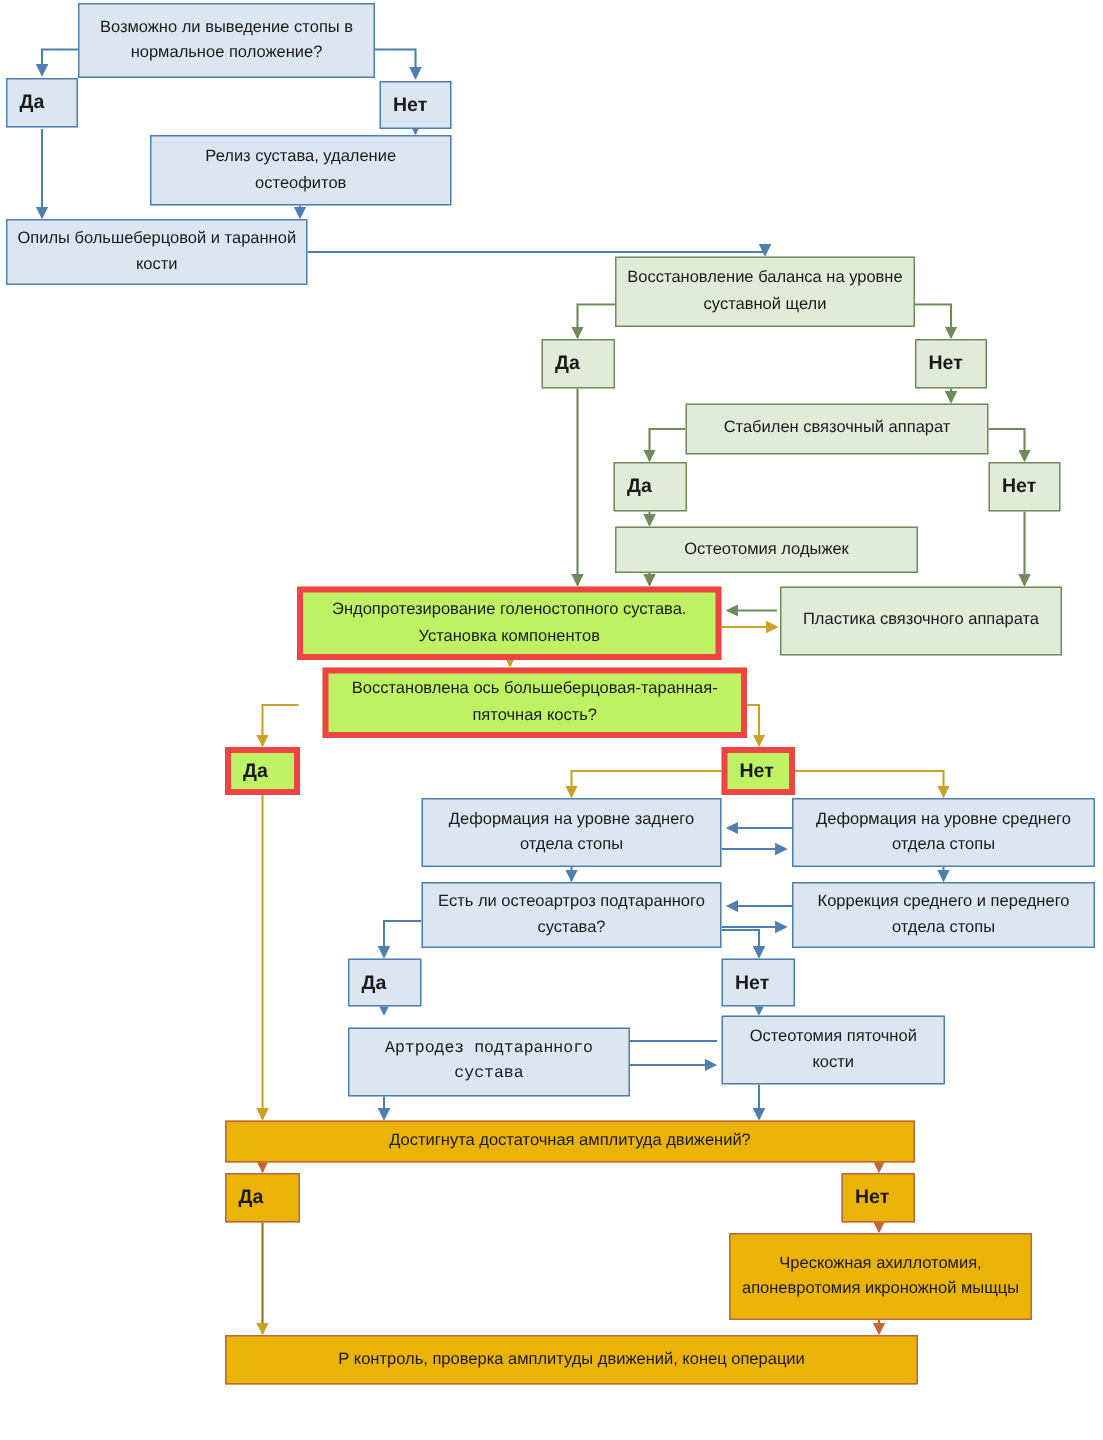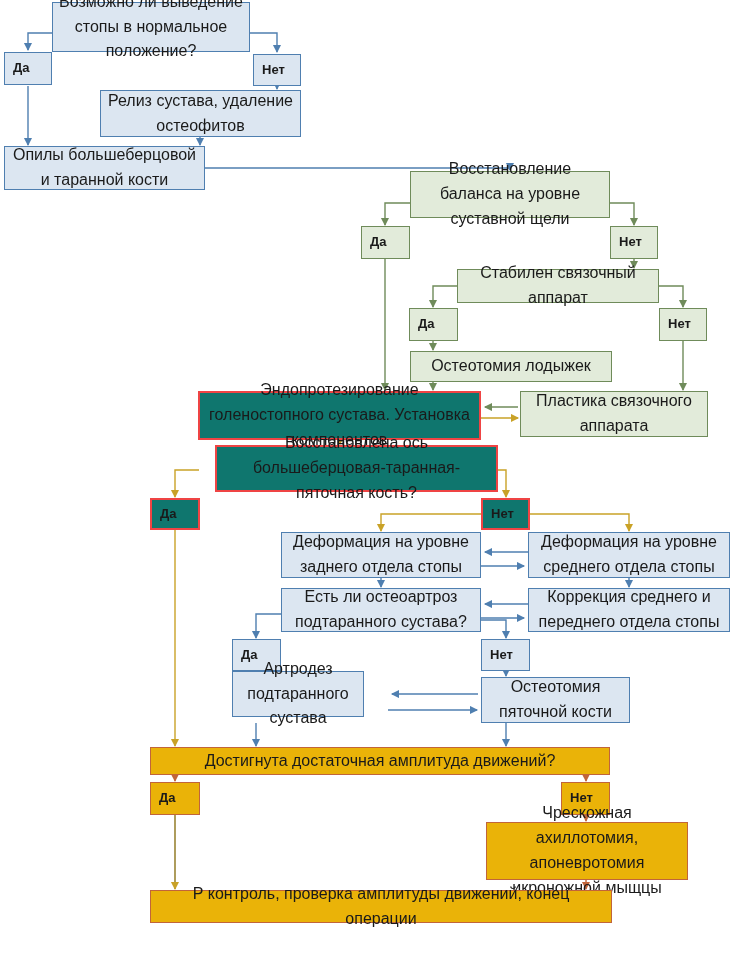--- a/index.html
+++ b/index.html
@@ -10,30 +10,30 @@
     font-family:"Liberation Sans","DejaVu Sans",sans-serif;
     overflow:hidden;
   }
   .node{
     position:absolute;
     box-sizing:border-box;
     display:flex;
     align-items:center;
     justify-content:center;
     text-align:center;
-    font-size:16px;
+    font-size:11px;
     line-height:1.55;
     color:#1a1a1a;
     padding:2px 5px;
     z-index:3;
   }
   
   .blue{background:#dce6f1;border:1px solid #4f7fb0;}
   .green{background:#e2ebda;border:1px solid #6f8b5a;}
-  .gold{background:#0f766e;border:2px solid #ef4444;}
+  .gold{background:#bef264;border:4px solid #ef4444;}
   .pink{background:#eab308;border:1px solid #c1653a;}
 
   .lbl{font-size:13px;font-weight:bold;justify-content:flex-start;padding-left:8px;}
 
   svg.wires{position:absolute;left:0;top:0;width:735px;height:960px;z-index:1;}
 </style>
 </head>
 <body>
 
 <div id="canvas">
@@ -194,21 +194,21 @@
   <div class="node blue" style="left:528px;top:532px;width:202px;height:46px;">Деформация на уровне среднего отдела стопы</div>
 
   <div class="node blue" style="left:281px;top:588px;width:200px;height:44px;">Есть ли остеоартроз подтаранного сустава?</div>
 
   <div class="node blue" style="left:528px;top:588px;width:202px;height:44px;">Коррекция среднего и переднего отдела стопы</div>
 
   <div class="node blue lbl" style="left:232px;top:639px;width:49px;height:32px;">Да</div>
 
   <div class="node blue lbl" style="left:481px;top:639px;width:49px;height:32px;">Нет</div>
 
-  <div class="node blue" style="left:232px;top:671px;width:132px;height:46px;">Артродез подтаранного сустава</div>
+  <div class="node blue" style="left:232px;top:685px;width:188px;height:46px;font-family:Liberation Mono, monospace;">Артродез подтаранного сустава</div>
 
   <div class="node blue" style="left:481px;top:677px;width:149px;height:46px;">Остеотомия пяточной кости</div>
 
   <div class="node pink" style="left:150px;top:747px;width:460px;height:28px;">Достигнута достаточная амплитуда движений?</div>
 
   <div class="node pink lbl" style="left:150px;top:782px;width:50px;height:33px;">Да</div>
 
   <div class="node pink lbl" style="left:561px;top:782px;width:49px;height:33px;">Нет</div>
 
   <div class="node pink" style="left:486px;top:822px;width:202px;height:58px;">Чрескожная ахиллотомия, апоневротомия икроножной мыщцы</div>

